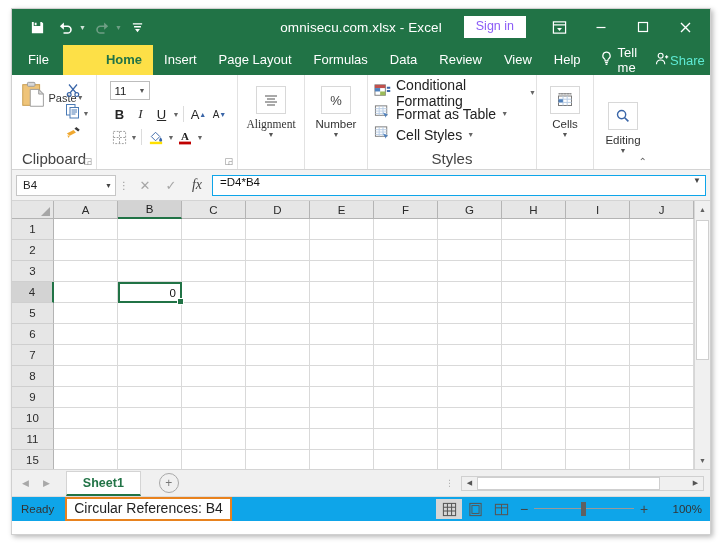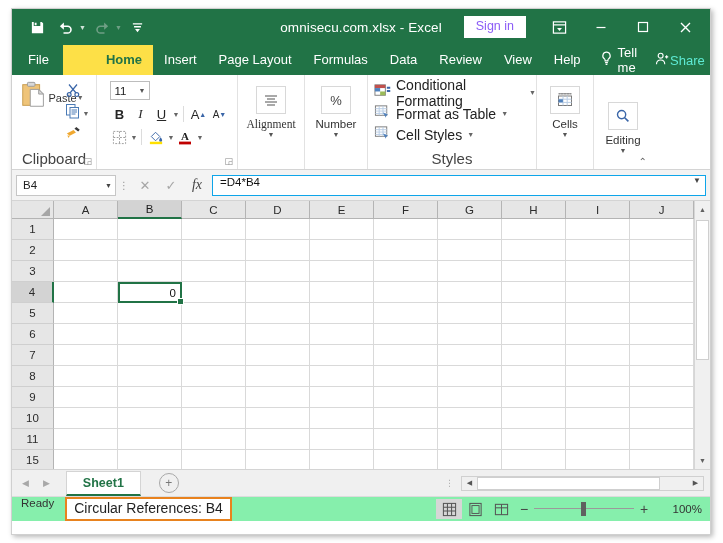--- a/index.html
+++ b/index.html
@@ -209,22 +209,22 @@
   .hdots{font-size:9px;color:#b0b0b0;margin-right:7px;cursor:pointer;letter-spacing:0;}
   .hsb{width:243px;height:15px;background:#f0f0f0;border:1px solid #d0d0d0;display:flex;align-items:center;
        box-sizing:border-box;margin-right:6px;}
   .hsb-arrow{width:15px;height:13px;display:flex;align-items:center;justify-content:center;
              font-size:7px;color:#555;background:#f0f0f0;cursor:pointer;}
   .hsb-thumb{flex:1;height:13px;background:#fff;border:1px solid #cfcfcf;box-sizing:border-box;
              margin-right:28px;cursor:pointer;}
 
   
   .statusbar{
-    height:24px;background:#86efac;border-top:1px solid #dcdcdc;
-    display:flex;position:relative;
+    height:24px;background:#0ea5e9;border-top:1px solid #dcdcdc;
+    display:flex;align-items:center;position:relative;
   }
   .st-ready{font-size:11.5px;color:#333;margin-left:9px;}
   .st-circ{
     margin-left:11px;font-size:14px;color:#222;background:#fff;
     border:2px solid #e8821e;padding:2px 7px;line-height:1.1;cursor:pointer;
   }
   .st-right{position:absolute;right:8px;top:0;height:24px;display:flex;align-items:center;gap:0;}
   .viewbtn{width:26px;height:20px;display:flex;align-items:center;justify-content:center;cursor:pointer;}
   .viewbtn.on{background:#d6d6d6;}
   .zoom-minus,.zoom-plus{width:20px;text-align:center;font-size:14px;color:#444;cursor:pointer;}

